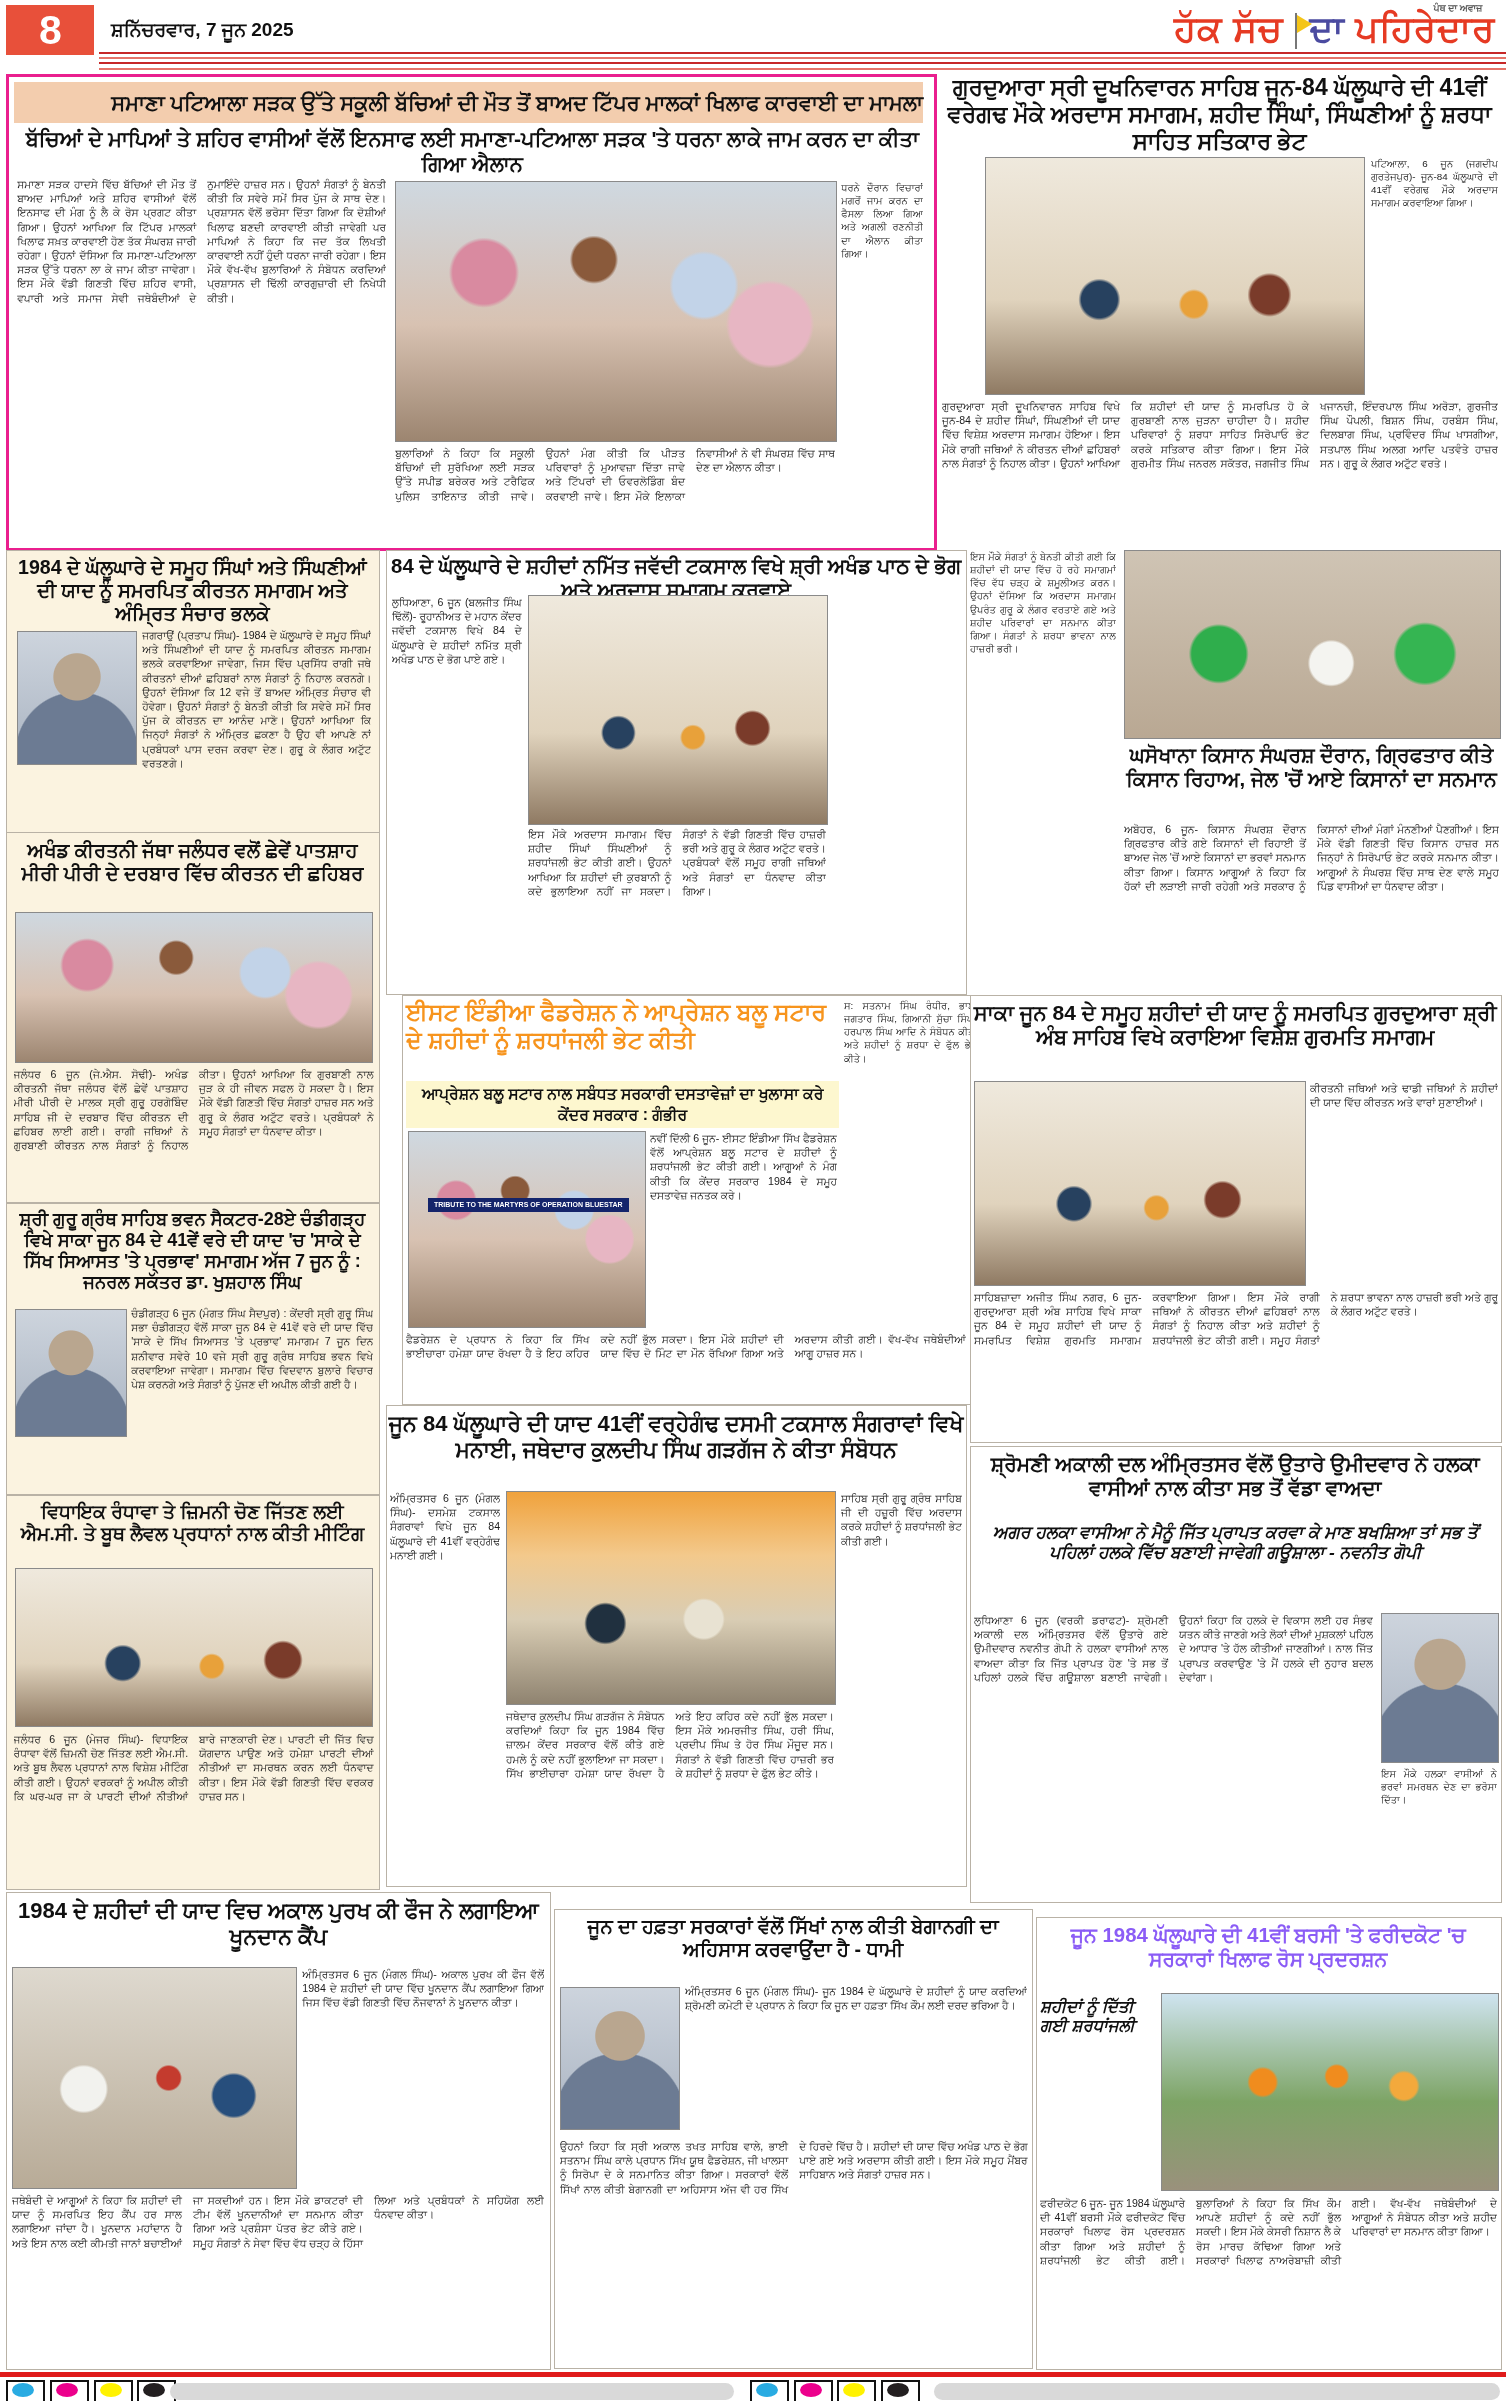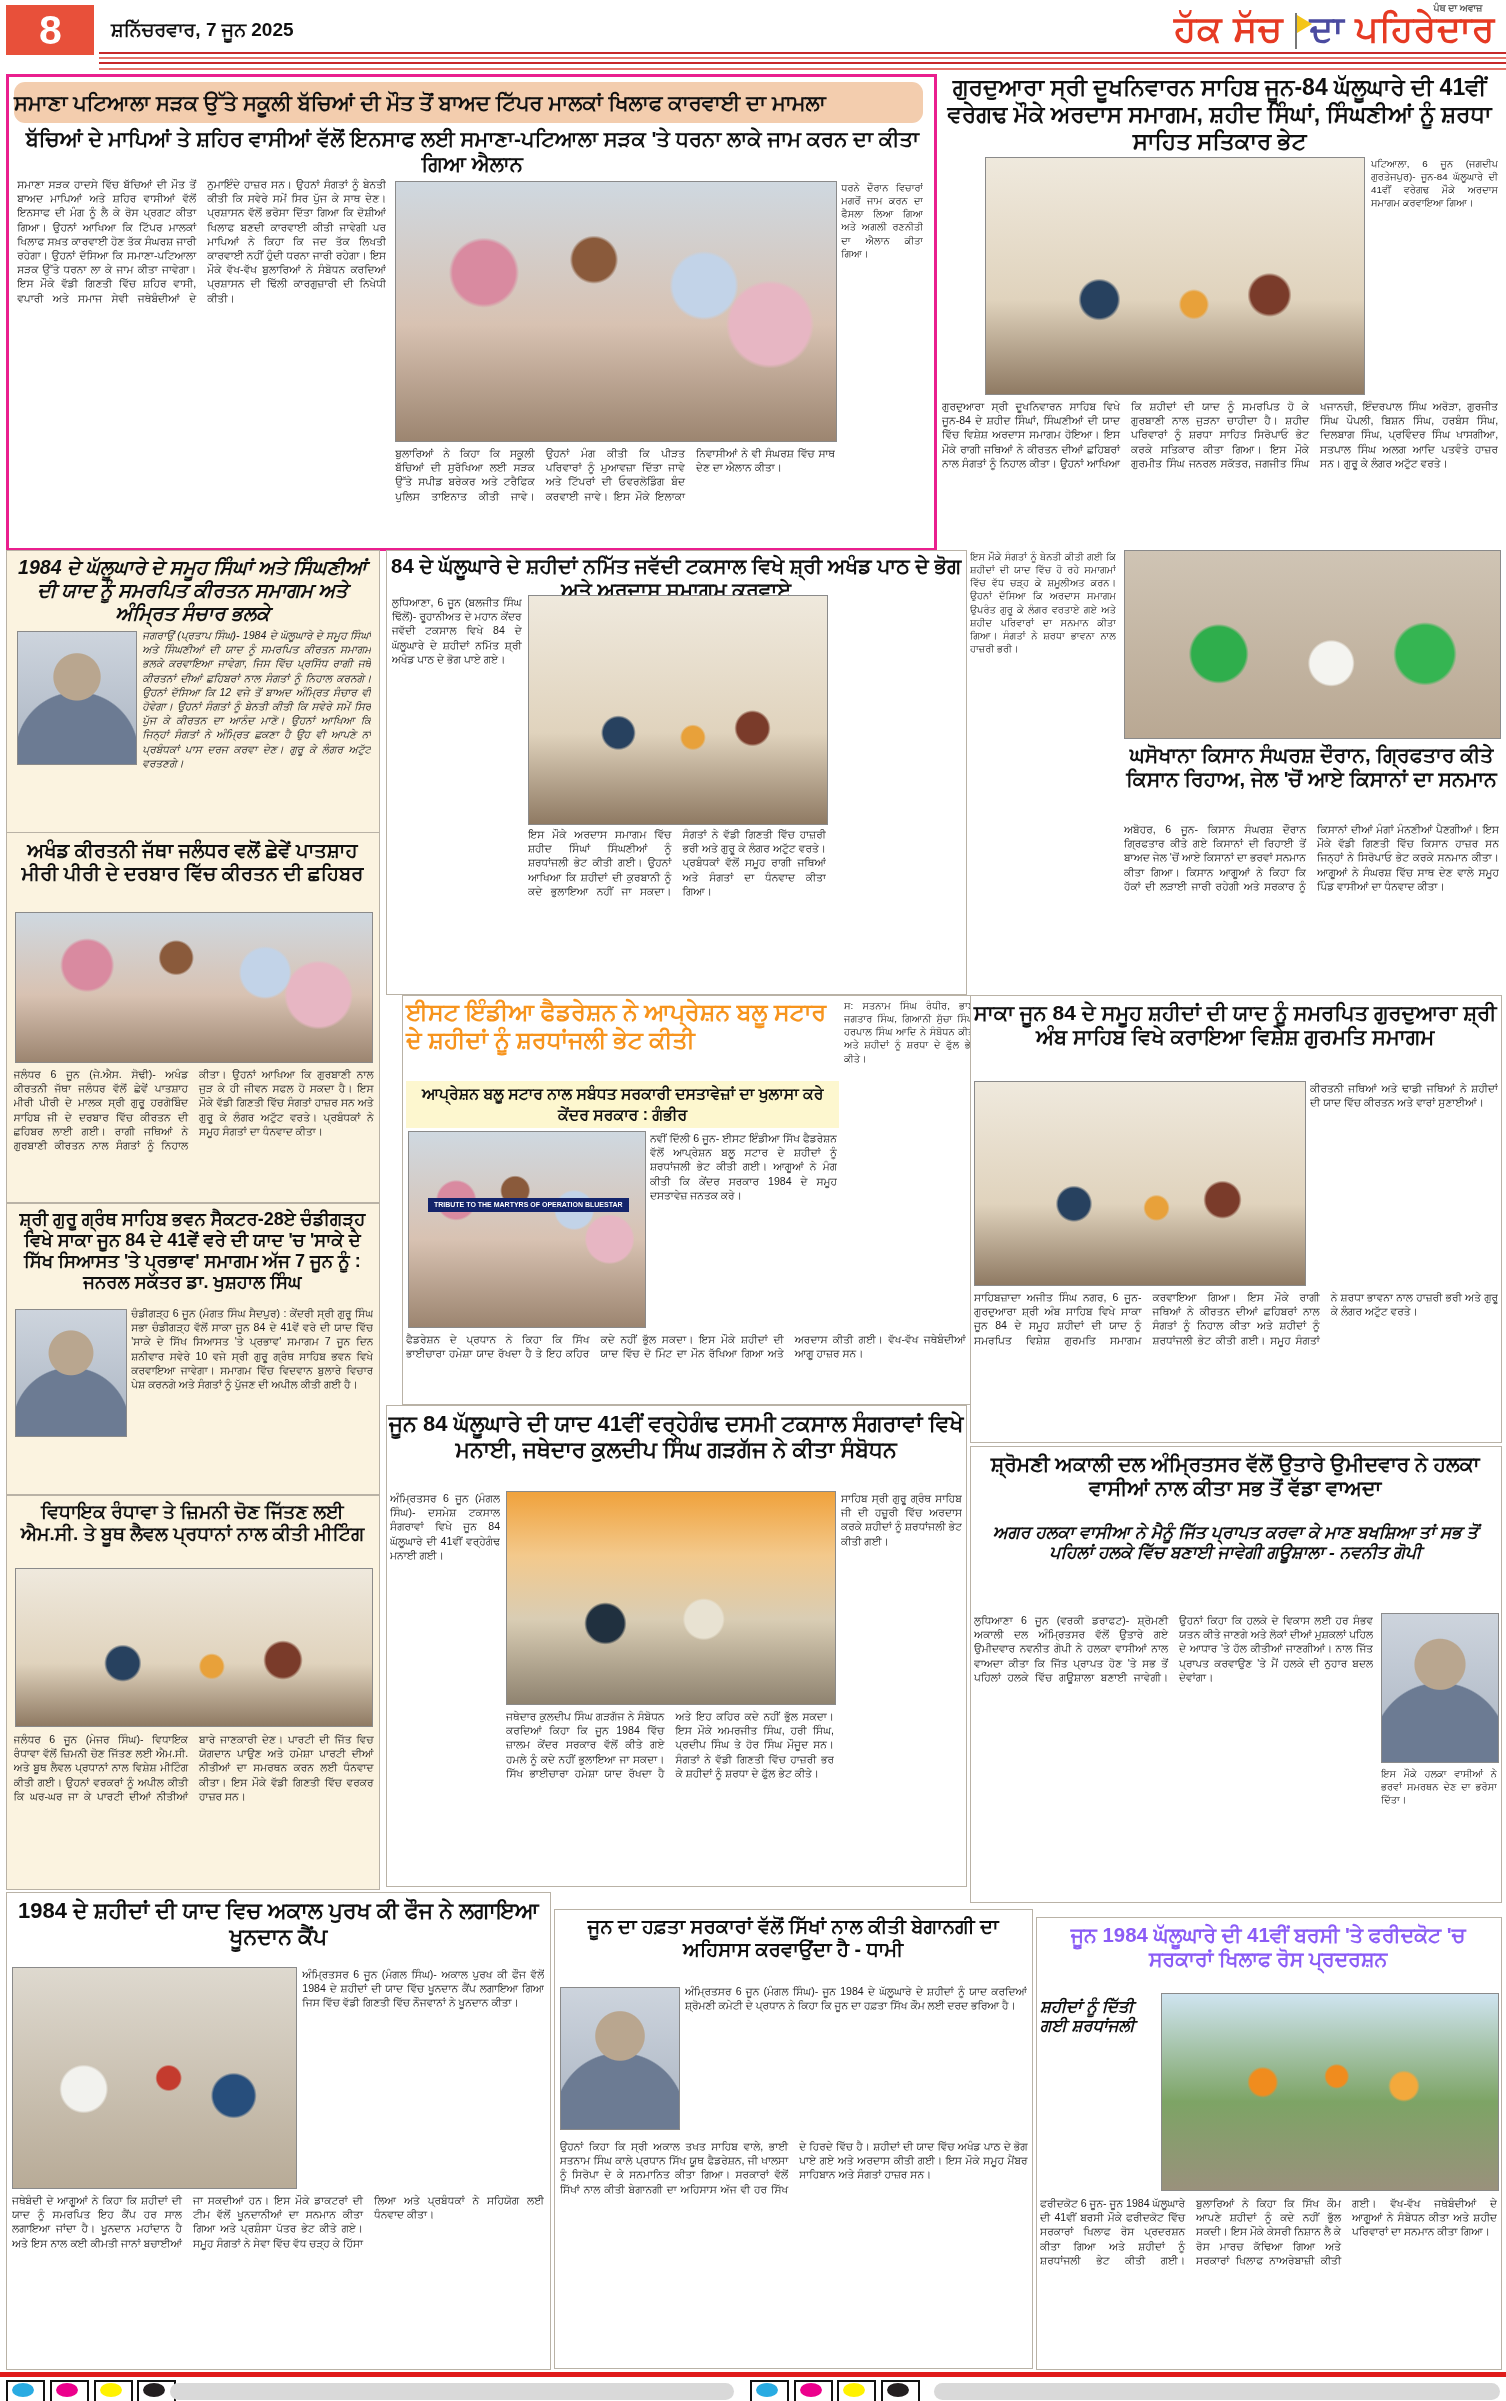--- a/index.html
+++ b/index.html
@@ -75,36 +75,36 @@
 
   <div class="abs" style="right:23.6px;top:1.6px;font-size:9.4px;color:#555;font-weight:bold;">ਪੰਥ ਦਾ ਅਵਾਜ਼</div>
 
   <div class="abs mast" style="right:11px;top:7.9px;font-size:36px;text-align:right;white-space:nowrap;">
     <span style="color:#e63a23;">ਹੱਕ ਸੱਚ</span><span class="flag"><span class="pole"></span><span class="pennant"></span></span><span style="color:#4b4ba0;">ਦਾ</span>
     <span style="color:#e63a23;">ਪਹਿਰੇਦਾਰ</span>
   </div>
 
   <div class="abs" style="left:6.3px;top:74px;width:925px;height:471px;border:3.1px solid #ea1f8e;background:#fff;">
     <div class="abs" style="left:4.7px;top:4.7px;width:909px;height:41px;background:#f3cdae;font-weight:bold;font-size:21px;
-                text-align:left;line-height:41px;border-radius:11px;">ਸਮਾਣਾ ਪਟਿਆਲਾ ਸੜਕ ਉੱਤੇ ਸਕੂਲੀ ਬੱਚਿਆਂ ਦੀ ਮੌਤ ਤੋਂ ਬਾਅਦ ਟਿੱਪਰ ਮਾਲਕਾਂ ਖਿਲਾਫ ਕਾਰਵਾਈ ਦਾ ਮਾਮਲਾ</div>
+                text-align:right;line-height:41px;">ਸਮਾਣਾ ਪਟਿਆਲਾ ਸੜਕ ਉੱਤੇ ਸਕੂਲੀ ਬੱਚਿਆਂ ਦੀ ਮੌਤ ਤੋਂ ਬਾਅਦ ਟਿੱਪਰ ਮਾਲਕਾਂ ਖਿਲਾਫ ਕਾਰਵਾਈ ਦਾ ਮਾਮਲਾ</div>
     <div class="abs hd" style="left:7px;top:50px;width:912px;font-size:21px;">ਬੱਚਿਆਂ ਦੇ ਮਾਪਿਆਂ ਤੇ ਸ਼ਹਿਰ ਵਾਸੀਆਂ ਵੱਲੋਂ ਇਨਸਾਫ ਲਈ ਸਮਾਣਾ-ਪਟਿਆਲਾ ਸੜਕ 'ਤੇ ਧਰਨਾ ਲਾਕੇ ਜਾਮ ਕਰਨ ਦਾ ਕੀਤਾ ਗਿਆ ਐਲਾਨ</div>
     <div class="abs body-text cols2" style="left:7.9px;top:100px;width:369px;height:358px;">ਸਮਾਣਾ ਸੜਕ ਹਾਦਸੇ ਵਿੱਚ ਬੱਚਿਆਂ ਦੀ ਮੌਤ ਤੋਂ ਬਾਅਦ ਮਾਪਿਆਂ ਅਤੇ ਸ਼ਹਿਰ ਵਾਸੀਆਂ ਵੱਲੋਂ ਇਨਸਾਫ ਦੀ ਮੰਗ ਨੂੰ ਲੈ ਕੇ ਰੋਸ ਪ੍ਰਗਟ ਕੀਤਾ ਗਿਆ। ਉਹਨਾਂ ਆਖਿਆ ਕਿ ਟਿੱਪਰ ਮਾਲਕਾਂ ਖਿਲਾਫ ਸਖ਼ਤ ਕਾਰਵਾਈ ਹੋਣ ਤੱਕ ਸੰਘਰਸ਼ ਜਾਰੀ ਰਹੇਗਾ। ਉਹਨਾਂ ਦੱਸਿਆ ਕਿ ਸਮਾਣਾ-ਪਟਿਆਲਾ ਸੜਕ ਉੱਤੇ ਧਰਨਾ ਲਾ ਕੇ ਜਾਮ ਕੀਤਾ ਜਾਵੇਗਾ। ਇਸ ਮੌਕੇ ਵੱਡੀ ਗਿਣਤੀ ਵਿੱਚ ਸ਼ਹਿਰ ਵਾਸੀ, ਵਪਾਰੀ ਅਤੇ ਸਮਾਜ ਸੇਵੀ ਜਥੇਬੰਦੀਆਂ ਦੇ ਨੁਮਾਇੰਦੇ ਹਾਜ਼ਰ ਸਨ। ਉਹਨਾਂ ਸੰਗਤਾਂ ਨੂੰ ਬੇਨਤੀ ਕੀਤੀ ਕਿ ਸਵੇਰੇ ਸਮੇਂ ਸਿਰ ਪੁੱਜ ਕੇ ਸਾਥ ਦੇਣ। ਪ੍ਰਸ਼ਾਸਨ ਵੱਲੋਂ ਭਰੋਸਾ ਦਿੱਤਾ ਗਿਆ ਕਿ ਦੋਸ਼ੀਆਂ ਖਿਲਾਫ ਬਣਦੀ ਕਾਰਵਾਈ ਕੀਤੀ ਜਾਵੇਗੀ ਪਰ ਮਾਪਿਆਂ ਨੇ ਕਿਹਾ ਕਿ ਜਦ ਤੱਕ ਲਿਖਤੀ ਕਾਰਵਾਈ ਨਹੀਂ ਹੁੰਦੀ ਧਰਨਾ ਜਾਰੀ ਰਹੇਗਾ। ਇਸ ਮੌਕੇ ਵੱਖ-ਵੱਖ ਬੁਲਾਰਿਆਂ ਨੇ ਸੰਬੋਧਨ ਕਰਦਿਆਂ ਪ੍ਰਸ਼ਾਸਨ ਦੀ ਢਿੱਲੀ ਕਾਰਗੁਜ਼ਾਰੀ ਦੀ ਨਿਖੇਧੀ ਕੀਤੀ।</div>
     <div class="abs photo ph-crowd" style="left:386px;top:104px;width:440px;height:259px;"></div>
     <div class="abs body-text cols3" style="left:386px;top:369px;width:440px;height:91px;">ਬੁਲਾਰਿਆਂ ਨੇ ਕਿਹਾ ਕਿ ਸਕੂਲੀ ਬੱਚਿਆਂ ਦੀ ਸੁਰੱਖਿਆ ਲਈ ਸੜਕ ਉੱਤੇ ਸਪੀਡ ਬਰੇਕਰ ਅਤੇ ਟਰੈਫਿਕ ਪੁਲਿਸ ਤਾਇਨਾਤ ਕੀਤੀ ਜਾਵੇ। ਉਹਨਾਂ ਮੰਗ ਕੀਤੀ ਕਿ ਪੀੜਤ ਪਰਿਵਾਰਾਂ ਨੂੰ ਮੁਆਵਜ਼ਾ ਦਿੱਤਾ ਜਾਵੇ ਅਤੇ ਟਿੱਪਰਾਂ ਦੀ ਓਵਰਲੋਡਿੰਗ ਬੰਦ ਕਰਵਾਈ ਜਾਵੇ। ਇਸ ਮੌਕੇ ਇਲਾਕਾ ਨਿਵਾਸੀਆਂ ਨੇ ਵੀ ਸੰਘਰਸ਼ ਵਿੱਚ ਸਾਥ ਦੇਣ ਦਾ ਐਲਾਨ ਕੀਤਾ।</div>
     <div class="abs body-text" style="left:832px;top:104px;width:82px;height:355px;font-size:9.8px;">ਧਰਨੇ ਦੌਰਾਨ ਵਿਚਾਰਾਂ ਮਗਰੋਂ ਜਾਮ ਕਰਨ ਦਾ ਫੈਸਲਾ ਲਿਆ ਗਿਆ ਅਤੇ ਅਗਲੀ ਰਣਨੀਤੀ ਦਾ ਐਲਾਨ ਕੀਤਾ ਗਿਆ।</div>
   </div>
 
   <div class="abs" style="left:939px;top:72px;width:561px;height:480px;background:#fff;">
     <div class="abs hd" style="left:1.6px;top:1.6px;width:558px;font-size:23px;">ਗੁਰਦੁਆਰਾ ਸ੍ਰੀ ਦੂਖਨਿਵਾਰਨ ਸਾਹਿਬ ਜੂਨ-84 ਘੱਲੂਘਾਰੇ ਦੀ 41ਵੀਂ ਵਰੇਗਢ ਮੌਕੇ ਅਰਦਾਸ ਸਮਾਗਮ, ਸ਼ਹੀਦ ਸਿੰਘਾਂ, ਸਿੰਘਣੀਆਂ ਨੂੰ ਸ਼ਰਧਾ ਸਾਹਿਤ ਸਤਿਕਾਰ ਭੇਟ</div>
     <div class="abs photo ph-hall" style="left:46px;top:85px;width:378px;height:236px;"></div>
     <div class="abs body-text" style="left:432px;top:85px;width:127px;height:236px;font-size:9.8px;">ਪਟਿਆਲਾ, 6 ਜੂਨ (ਜਗਦੀਪ ਗੁਰਤੇਜਪੁਰ)- ਜੂਨ-84 ਘੱਲੂਘਾਰੇ ਦੀ 41ਵੀਂ ਵਰੇਗਢ ਮੌਕੇ ਅਰਦਾਸ ਸਮਾਗਮ ਕਰਵਾਇਆ ਗਿਆ।</div>
     <div class="abs body-text cols3" style="left:3.1px;top:327px;width:556px;height:151px;">ਗੁਰਦੁਆਰਾ ਸ੍ਰੀ ਦੂਖਨਿਵਾਰਨ ਸਾਹਿਬ ਵਿਖੇ ਜੂਨ-84 ਦੇ ਸ਼ਹੀਦ ਸਿੰਘਾਂ, ਸਿੰਘਣੀਆਂ ਦੀ ਯਾਦ ਵਿੱਚ ਵਿਸ਼ੇਸ਼ ਅਰਦਾਸ ਸਮਾਗਮ ਹੋਇਆ। ਇਸ ਮੌਕੇ ਰਾਗੀ ਜਥਿਆਂ ਨੇ ਕੀਰਤਨ ਦੀਆਂ ਛਹਿਬਰਾਂ ਨਾਲ ਸੰਗਤਾਂ ਨੂੰ ਨਿਹਾਲ ਕੀਤਾ। ਉਹਨਾਂ ਆਖਿਆ ਕਿ ਸ਼ਹੀਦਾਂ ਦੀ ਯਾਦ ਨੂੰ ਸਮਰਪਿਤ ਹੋ ਕੇ ਗੁਰਬਾਣੀ ਨਾਲ ਜੁੜਨਾ ਚਾਹੀਦਾ ਹੈ। ਸ਼ਹੀਦ ਪਰਿਵਾਰਾਂ ਨੂੰ ਸ਼ਰਧਾ ਸਾਹਿਤ ਸਿਰੋਪਾਓ ਭੇਟ ਕਰਕੇ ਸਤਿਕਾਰ ਕੀਤਾ ਗਿਆ। ਇਸ ਮੌਕੇ ਗੁਰਮੀਤ ਸਿੰਘ ਜਨਰਲ ਸਕੱਤਰ, ਜਗਜੀਤ ਸਿੰਘ ਖਜਾਨਚੀ, ਇੰਦਰਪਾਲ ਸਿੰਘ ਅਰੋੜਾ, ਗੁਰਜੀਤ ਸਿੰਘ ਪੌਪਲੀ, ਬਿਸ਼ਨ ਸਿੰਘ, ਹਰਬੰਸ ਸਿੰਘ, ਦਿਲਬਾਗ ਸਿੰਘ, ਪ੍ਰਵਿੰਦਰ ਸਿੰਘ ਖਾਸਗੀਆ, ਸਤਪਾਲ ਸਿੰਘ ਅਲਗ ਆਦਿ ਪਤਵੰਤੇ ਹਾਜ਼ਰ ਸਨ। ਗੁਰੂ ਕੇ ਲੰਗਰ ਅਟੁੱਟ ਵਰਤੇ।</div>
   </div>
 
-  <div class="abs box cream" style="left:6.3px;top:550px;width:372px;height:281px;font-style:italic;">
+  <div class="abs box cream" style="left:6.3px;top:550px;width:372px;height:281px;">
     <div class="abs hd" style="left:3.1px;top:4.7px;width:364px;font-size:19.6px;">1984 ਦੇ ਘੱਲੂਘਾਰੇ ਦੇ ਸਮੂਹ ਸਿੰਘਾਂ ਅਤੇ ਸਿੰਘਣੀਆਂ ਦੀ ਯਾਦ ਨੂੰ ਸਮਰਪਿਤ ਕੀਰਤਨ ਸਮਾਗਮ ਅਤੇ ਅੰਮ੍ਰਿਤ ਸੰਚਾਰ ਭਲਕੇ</div>
     <div class="abs photo ph-portrait" style="left:9.4px;top:80px;width:118px;height:132px;"></div>
     <div class="abs body-text" style="left:135px;top:77px;width:229px;height:198px;">ਜਗਰਾਉਂ (ਪ੍ਰਤਾਪ ਸਿੰਘ)- 1984 ਦੇ ਘੱਲੂਘਾਰੇ ਦੇ ਸਮੂਹ ਸਿੰਘਾਂ ਅਤੇ ਸਿੰਘਣੀਆਂ ਦੀ ਯਾਦ ਨੂੰ ਸਮਰਪਿਤ ਕੀਰਤਨ ਸਮਾਗਮ ਭਲਕੇ ਕਰਵਾਇਆ ਜਾਵੇਗਾ, ਜਿਸ ਵਿੱਚ ਪ੍ਰਸਿੱਧ ਰਾਗੀ ਜਥੇ ਕੀਰਤਨਾਂ ਦੀਆਂ ਛਹਿਬਰਾਂ ਨਾਲ ਸੰਗਤਾਂ ਨੂੰ ਨਿਹਾਲ ਕਰਨਗੇ। ਉਹਨਾਂ ਦੱਸਿਆ ਕਿ 12 ਵਜੇ ਤੋਂ ਬਾਅਦ ਅੰਮ੍ਰਿਤ ਸੰਚਾਰ ਵੀ ਹੋਵੇਗਾ। ਉਹਨਾਂ ਸੰਗਤਾਂ ਨੂੰ ਬੇਨਤੀ ਕੀਤੀ ਕਿ ਸਵੇਰੇ ਸਮੇਂ ਸਿਰ ਪੁੱਜ ਕੇ ਕੀਰਤਨ ਦਾ ਆਨੰਦ ਮਾਣੋ। ਉਹਨਾਂ ਆਖਿਆ ਕਿ ਜਿਨ੍ਹਾਂ ਸੰਗਤਾਂ ਨੇ ਅੰਮ੍ਰਿਤ ਛਕਣਾ ਹੈ ਉਹ ਵੀ ਆਪਣੇ ਨਾਂ ਪ੍ਰਬੰਧਕਾਂ ਪਾਸ ਦਰਜ ਕਰਵਾ ਦੇਣ। ਗੁਰੂ ਕੇ ਲੰਗਰ ਅਟੁੱਟ ਵਰਤਣਗੇ।</div>
   </div>
 
   <div class="abs box cream" style="left:6.3px;top:832px;width:372px;height:369px;">
     <div class="abs hd" style="left:3.1px;top:6.3px;width:364px;font-size:19.6px;">ਅਖੰਡ ਕੀਰਤਨੀ ਜੱਥਾ ਜਲੰਧਰ ਵਲੋਂ ਛੇਵੇਂ ਪਾਤਸ਼ਾਹ ਮੀਰੀ ਪੀਰੀ ਦੇ ਦਰਬਾਰ ਵਿੱਚ ਕੀਰਤਨ ਦੀ ਛਹਿਬਰ</div>
     <div class="abs photo ph-crowd" style="left:7.9px;top:79px;width:356px;height:149px;"></div>
     <div class="abs body-text cols2" style="left:6.3px;top:234px;width:360px;height:130px;">ਜਲੰਧਰ 6 ਜੂਨ (ਜੇ.ਐਸ. ਸੋਢੀ)- ਅਖੰਡ ਕੀਰਤਨੀ ਜੱਥਾ ਜਲੰਧਰ ਵੱਲੋਂ ਛੇਵੇਂ ਪਾਤਸ਼ਾਹ ਮੀਰੀ ਪੀਰੀ ਦੇ ਮਾਲਕ ਸ੍ਰੀ ਗੁਰੂ ਹਰਗੋਬਿੰਦ ਸਾਹਿਬ ਜੀ ਦੇ ਦਰਬਾਰ ਵਿੱਚ ਕੀਰਤਨ ਦੀ ਛਹਿਬਰ ਲਾਈ ਗਈ। ਰਾਗੀ ਜਥਿਆਂ ਨੇ ਗੁਰਬਾਣੀ ਕੀਰਤਨ ਨਾਲ ਸੰਗਤਾਂ ਨੂੰ ਨਿਹਾਲ ਕੀਤਾ। ਉਹਨਾਂ ਆਖਿਆ ਕਿ ਗੁਰਬਾਣੀ ਨਾਲ ਜੁੜ ਕੇ ਹੀ ਜੀਵਨ ਸਫਲ ਹੋ ਸਕਦਾ ਹੈ। ਇਸ ਮੌਕੇ ਵੱਡੀ ਗਿਣਤੀ ਵਿੱਚ ਸੰਗਤਾਂ ਹਾਜ਼ਰ ਸਨ ਅਤੇ ਗੁਰੂ ਕੇ ਲੰਗਰ ਅਟੁੱਟ ਵਰਤੇ। ਪ੍ਰਬੰਧਕਾਂ ਨੇ ਸਮੂਹ ਸੰਗਤਾਂ ਦਾ ਧੰਨਵਾਦ ਕੀਤਾ।</div>
   </div>

